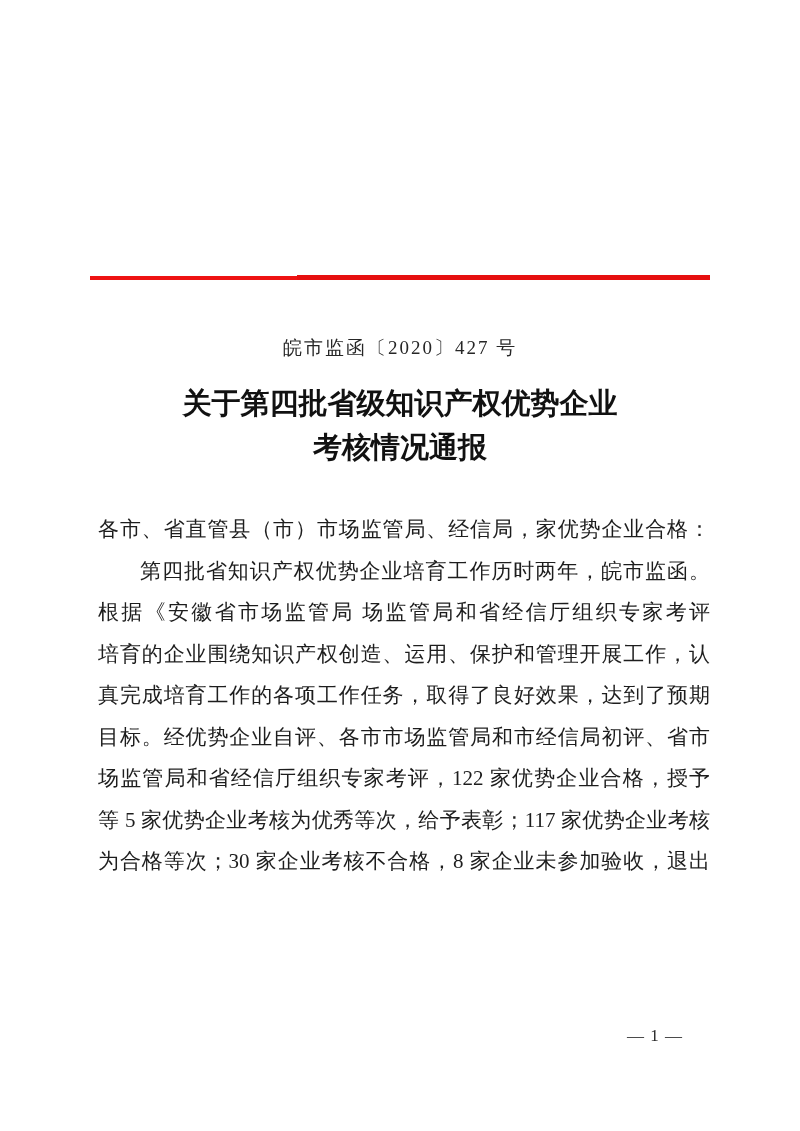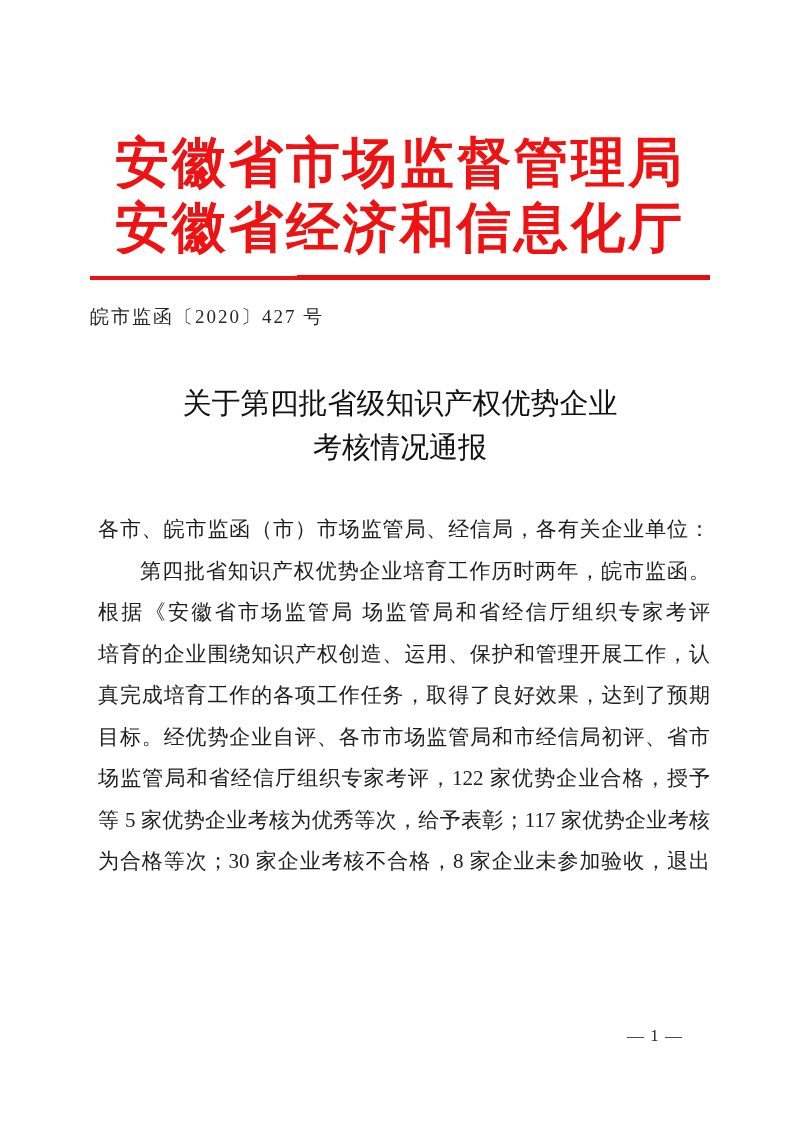--- a/index.html
+++ b/index.html
@@ -46,38 +46,38 @@
     top: 275px;
     left: 297px;
     width: 413px;
     height: 5px;
     background: #e60f0f;
   }
 
   
   .doc-number {
     position: absolute;
-    top: 303px;
+    top: 334px;
     left: 90px;
     width: 620px;
-    text-align: left;
+    text-align: center;
     font-size: 19px;
     line-height: 28px;
     letter-spacing: 2px;
     color: #262626;
   }
 
   
   .doc-title {
     position: absolute;
     top: 381px;
     left: 90px;
     width: 620px;
     text-align: center;
-    font-weight: normal;
+    font-weight: bold;
     font-size: 29px;
     line-height: 44px;
     color: #111;
   }
 
   
   .body-block {
     position: absolute;
     top: 509px;
     left: 98px;
@@ -109,37 +109,33 @@
     line-height: 24px;
     color: #2a2a2a;
     letter-spacing: 1px;
   }
 </style>
 </head>
 <body>
 
 <div class="page">
 
-  <div class="letterhead">
-    <div>安徽省市场监督管理局</div>
-    <div>安徽省经济和信息化厅</div>
-  </div>
 
   <div class="red-line"></div>
   <div class="red-line-overlap"></div>
 
   <div class="doc-number">皖市监函〔2020〕427 号</div>
 
   <div class="doc-title">
     <div>关于第四批省级知识产权优势企业</div>
     <div>考核情况通报</div>
   </div>
 
   <div class="body-block">
-    <div class="body-line">各市、皖市监函（市）市场监管局、经信局，各有关企业单位：</div>
+    <div class="body-line">各市、省直管县（市）市场监管局、经信局，家优势企业合格：</div>
     <div class="body-line indent">第四批省知识产权优势企业培育工作历时两年，皖市监函。</div>
     <div class="body-line">根据《安徽省市场监管局 场监管局和省经信厅组织专家考评</div>
     <div class="body-line">培育的企业围绕知识产权创造、运用、保护和管理开展工作，认</div>
     <div class="body-line">真完成培育工作的各项工作任务，取得了良好效果，达到了预期</div>
     <div class="body-line">目标。经优势企业自评、各市市场监管局和市经信局初评、省市</div>
     <div class="body-line">场监管局和省经信厅组织专家考评，122 家优势企业合格，授予</div>
     <div class="body-line">等 5 家优势企业考核为优秀等次，给予表彰；117 家优势企业考核</div>
     <div class="body-line">为合格等次；30 家企业考核不合格，8 家企业未参加验收，退出</div>
   </div>
 

